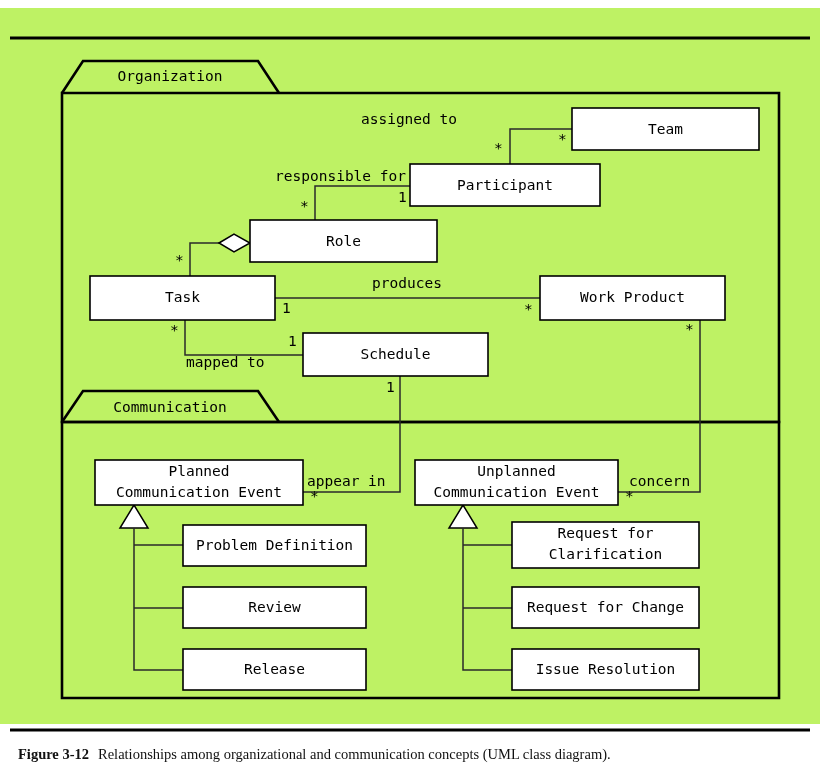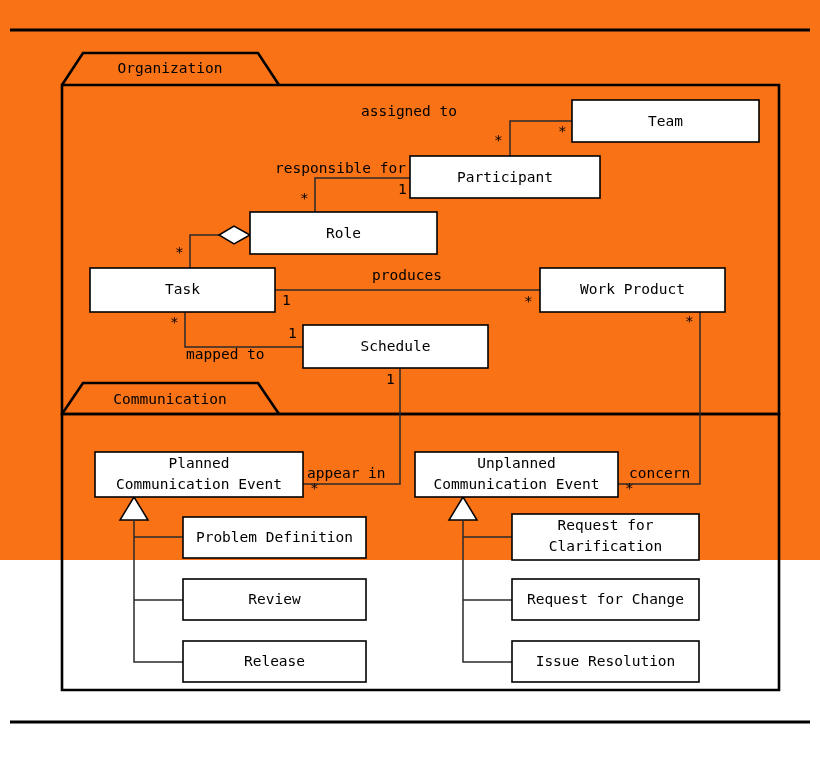--- a/index.html
+++ b/index.html
@@ -10,22 +10,23 @@
   body {
     width: 820px;
     height: 772px;
     font-family: "DejaVu Sans", sans-serif;
     position: relative;
     overflow: hidden;
   }
   #page {
     position: relative;
     width: 820px;
-    height: 560px;
-    background: #f97316;
+    height: 716px;
+    background: #bef264;
+    margin-top: 8px;
   }
   #diagram-svg {
     position: absolute;
     left: 0;
     top: 0;
   }
   .caption {
     position: absolute;
     left: 18px;
     top: 738px;
@@ -256,14 +257,17 @@
 
     <text class="assoc-label" x="629" y="474" text-anchor="start">concern</text>
     <text class="mult" x="685" y="322">*</text>
     <text class="mult" x="625" y="489">*</text>
 
     <text class="mult" x="175" y="253">*</text>
 
     <line class="rule" x1="10" y1="722" x2="810" y2="722"></line>
   </svg>
 
+  <div class="caption">
+    <span class="fig-num">Figure 3-12</span><span>Relationships among organizational and communication concepts (UML class diagram).</span>
+  </div>
 
 </div>
 
 </body></html>

